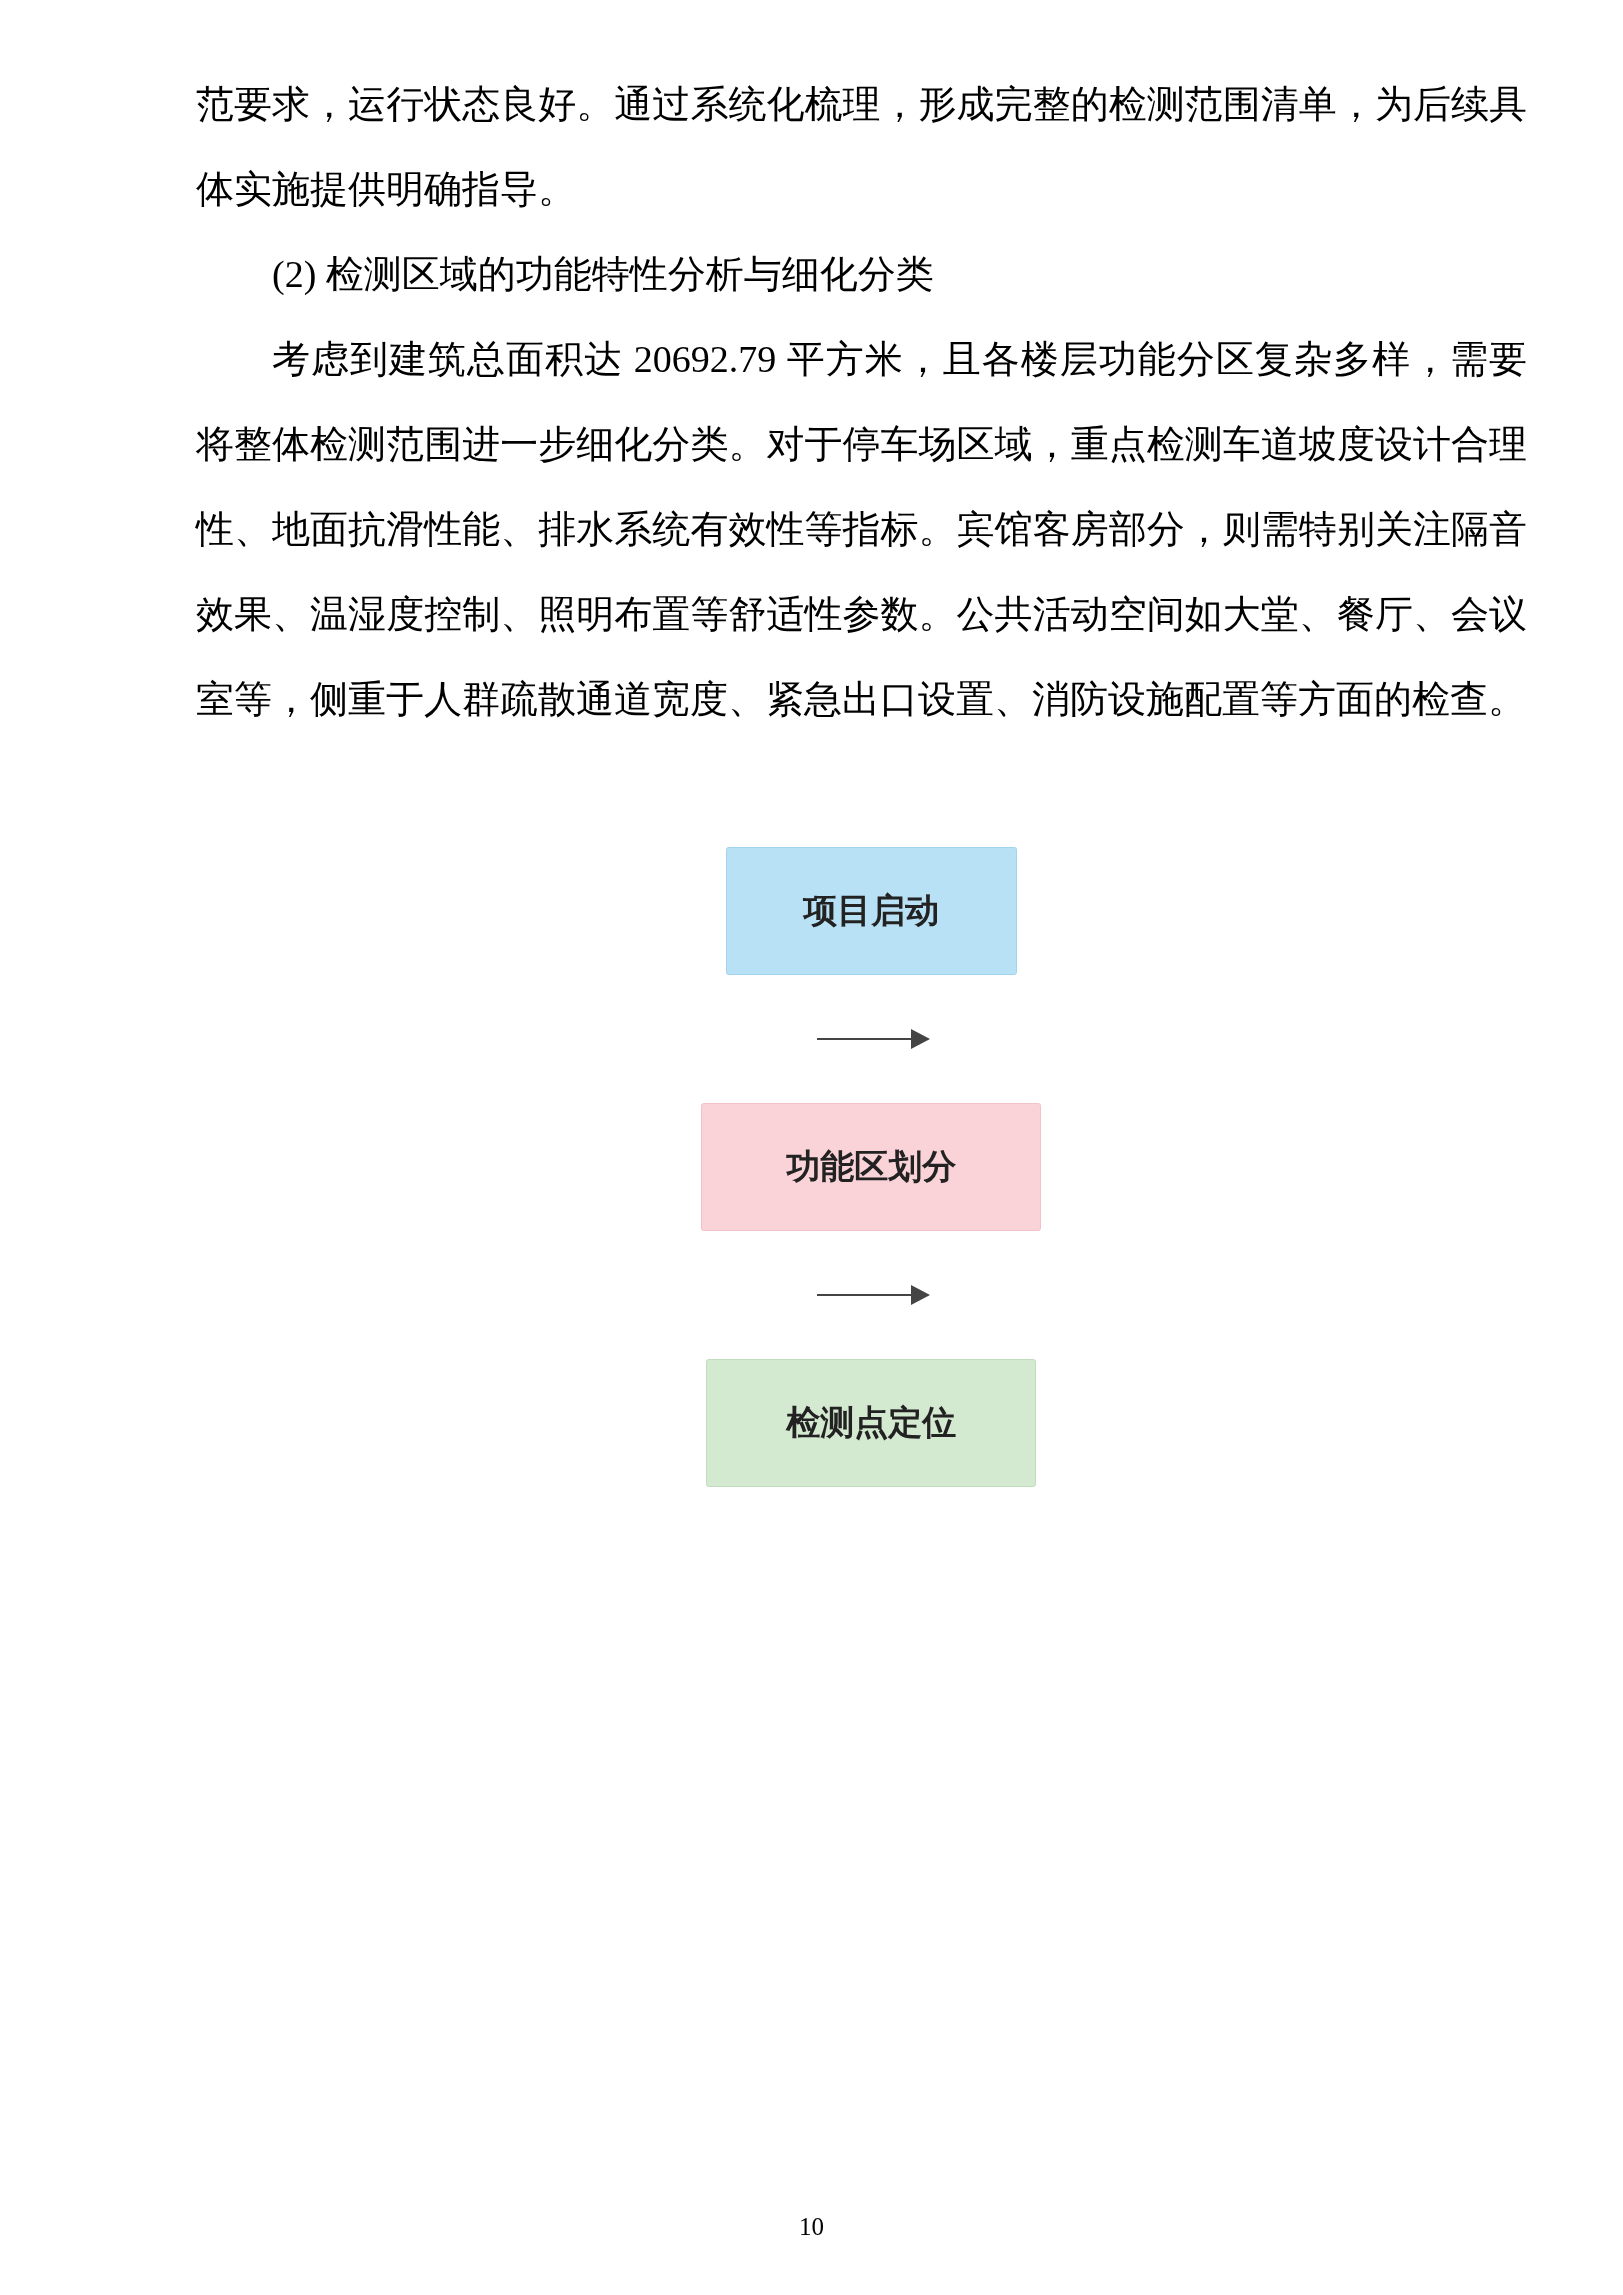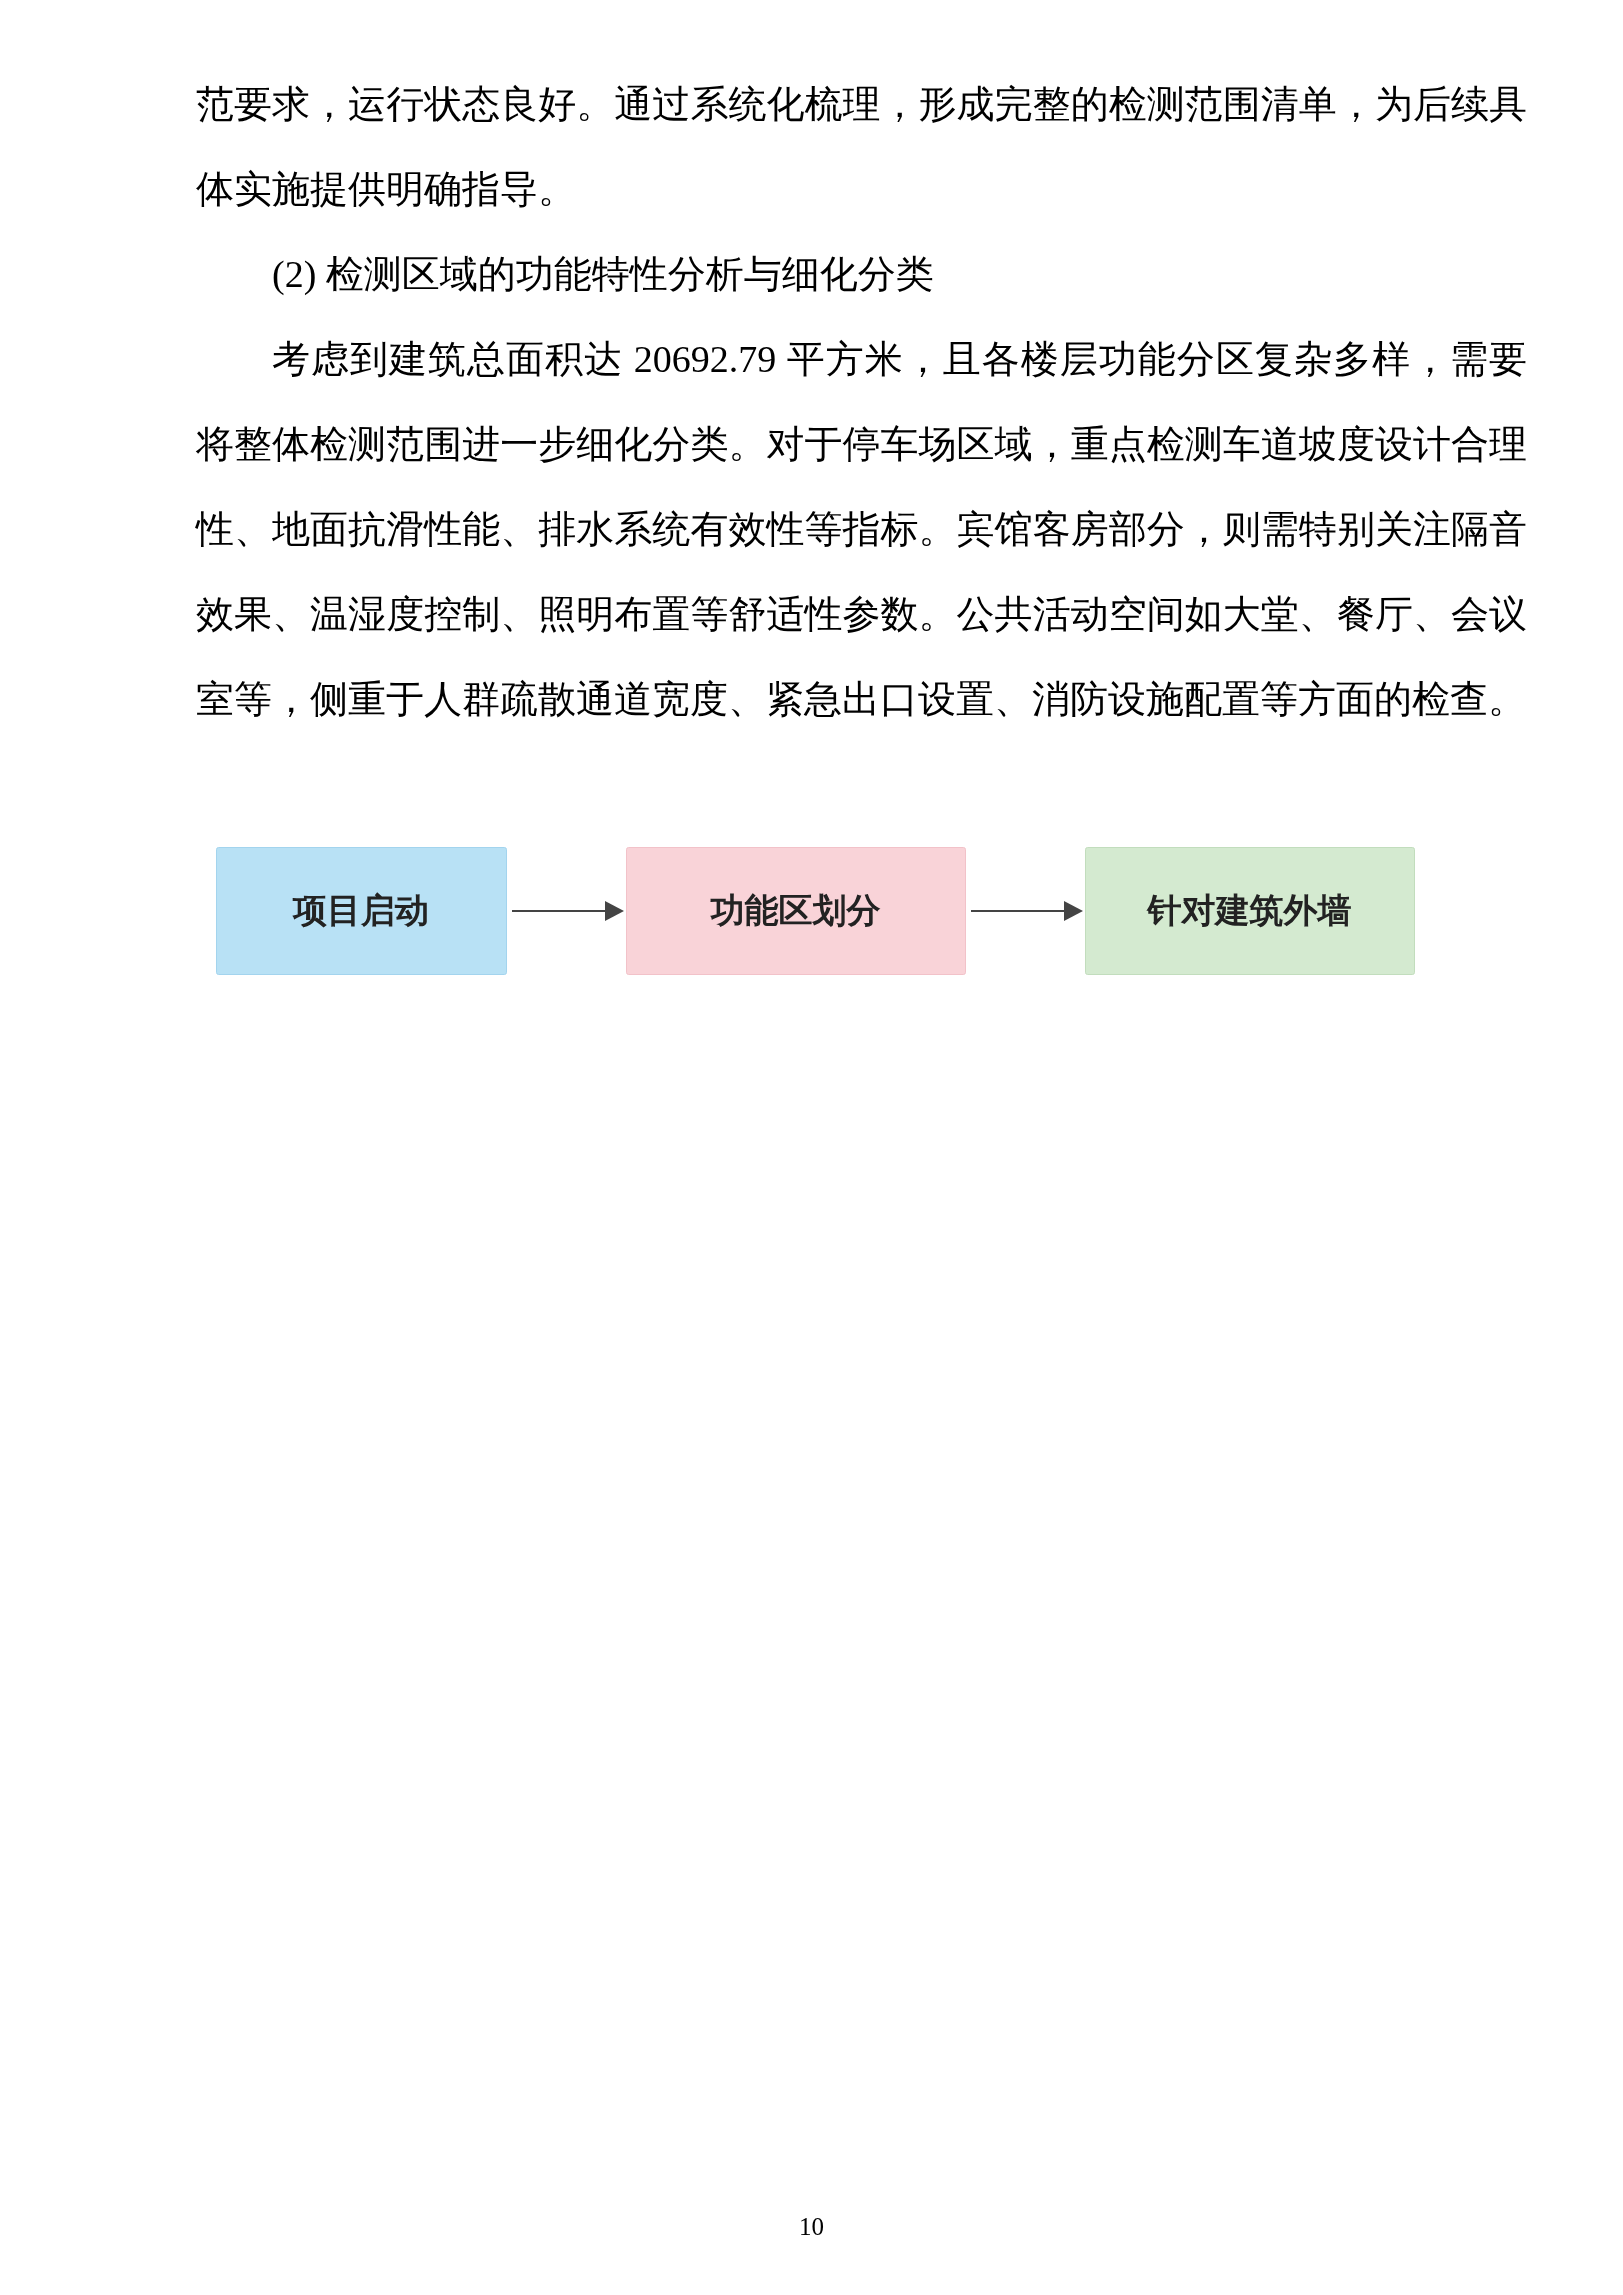--- a/index.html
+++ b/index.html
@@ -29,21 +29,21 @@
     margin: 0;
     text-indent: 2em;
     word-break: break-word;
   }
   .no-indent {
     text-indent: 0;
   }
   
   .flowchart {
     display: flex;
-    flex-direction: row;
+    flex-direction: column;
     align-items: center;
     margin: 105px 0 79px 19.6px;
   }
   .flow-node {
     box-sizing: border-box;
     height: 128px;
     display: flex;
     align-items: center;
     justify-content: center;
     font-family: "Liberation Sans", "DejaVu Sans", sans-serif;
@@ -112,21 +112,21 @@
   <div class="flowchart" style="--arrow-color: #444444;">
 
     <div class="flow-node n1" style="background-color: rgb(184, 225, 245); border-color: rgb(163, 212, 238);">项目启动</div>
 
     <div class="flow-arrow"></div>
 
     <div class="flow-node n2" style="background-color: rgb(249, 211, 216); border-color: rgb(242, 194, 201); text-align: right;">功能区划分</div>
 
     <div class="flow-arrow"></div>
 
-    <div class="flow-node n3" style="background-color: rgb(212, 234, 208); border-color: rgb(194, 221, 189);">针对建筑外墙</div>
+    <div class="flow-node n3" style="background-color: rgb(212, 234, 208); border-color: rgb(194, 221, 189);">检测点定位</div>
   </div>
 
 
 
   <div class="page-number">10</div>
 
 </div>
 
 
 </body></html>

